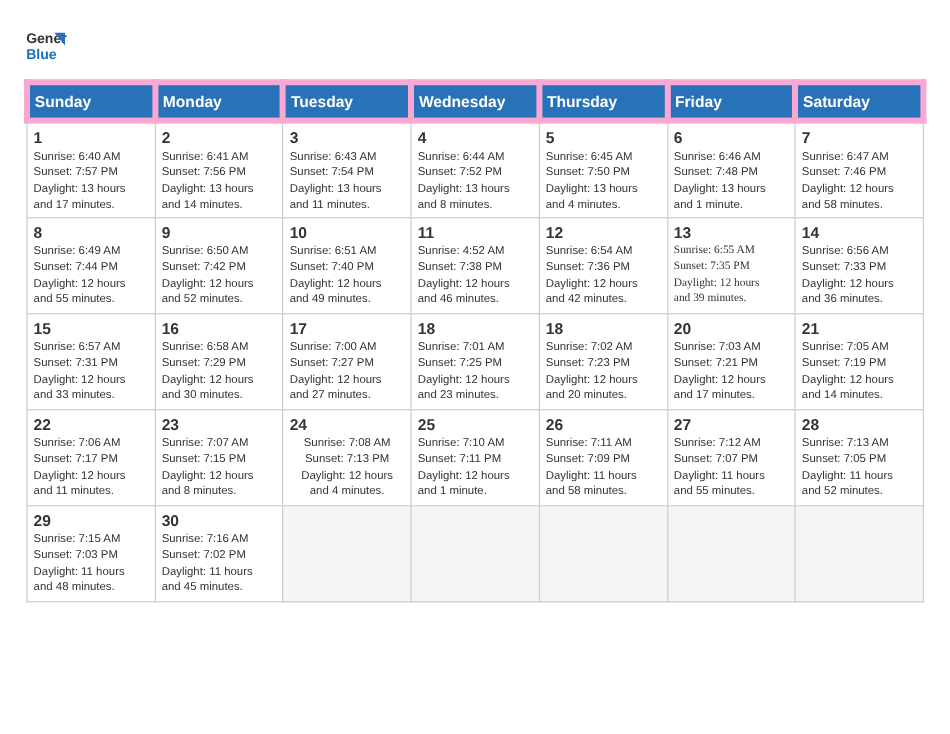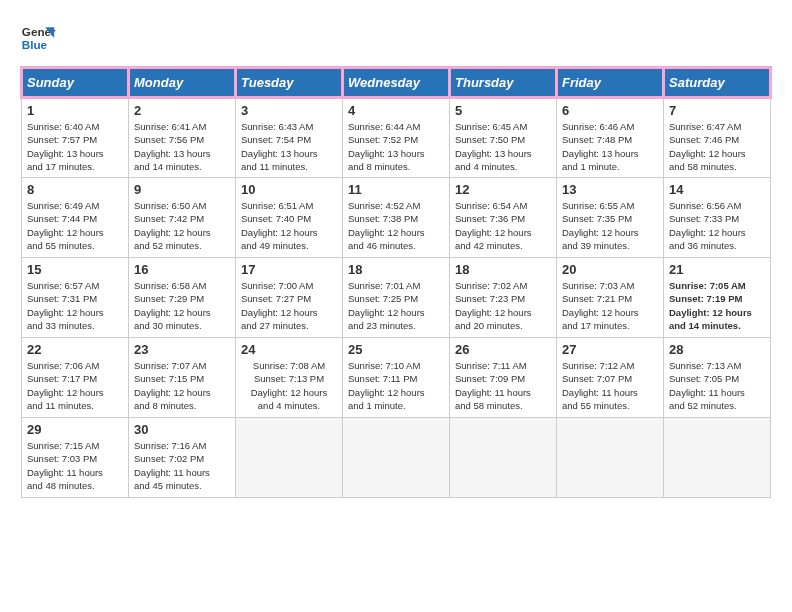--- a/index.html
+++ b/index.html
@@ -42,22 +42,21 @@
       border-collapse: collapse;
       table-layout: fixed;
     }
     th {
       background-color: #2872b8;
       color: #fff;
       font-size: 13px;
       font-weight: bold;
       padding: 6px 4px;
       text-align: left;
-      border: 3px solid #f9a8d4;
-      font-style: italic;
+      border: 5px solid #f9a8d4;
     }
     td {
       border: 1px solid #ccc;
       vertical-align: top;
       padding: 4px 5px;
       font-size: 10px;
       color: #333;
       background: #fff;
       height: 80px;
     }
@@ -188,21 +187,21 @@
         </td>
         <td>
           <span class="day-num">12</span>
           <div class="cell-info" style="white-space: pre-line;">Sunrise: 6:54 AM
 Sunset: 7:36 PM
 Daylight: 12 hours
 and 42 minutes.</div>
         </td>
         <td>
           <span class="day-num">13</span>
-          <div class="cell-info" style="white-space: pre-line;">Sunrise: 6:55 AM
+          <div class="cell-info" style="white-space: pre-line; font-family: Liberation Serif, serif;">Sunrise: 6:55 AM
 Sunset: 7:35 PM
 Daylight: 12 hours
 and 39 minutes.</div>
         </td>
         <td>
           <span class="day-num">14</span>
           <div class="cell-info" style="white-space: pre-line;">Sunrise: 6:56 AM
 Sunset: 7:33 PM
 Daylight: 12 hours
 and 36 minutes.</div>
@@ -246,21 +245,21 @@
         </td>
         <td>
           <span class="day-num">20</span>
           <div class="cell-info" style="white-space: pre-line;">Sunrise: 7:03 AM
 Sunset: 7:21 PM
 Daylight: 12 hours
 and 17 minutes.</div>
         </td>
         <td>
           <span class="day-num">21</span>
-          <div class="cell-info" style="white-space: pre-line; font-weight: bold;">Sunrise: 7:05 AM
+          <div class="cell-info" style="white-space: pre-line;">Sunrise: 7:05 AM
 Sunset: 7:19 PM
 Daylight: 12 hours
 and 14 minutes.</div>
         </td>
       </tr>
       <tr>
         <td>
           <span class="day-num">22</span>
           <div class="cell-info" style="white-space: pre-line;">Sunrise: 7:06 AM
 Sunset: 7:17 PM

